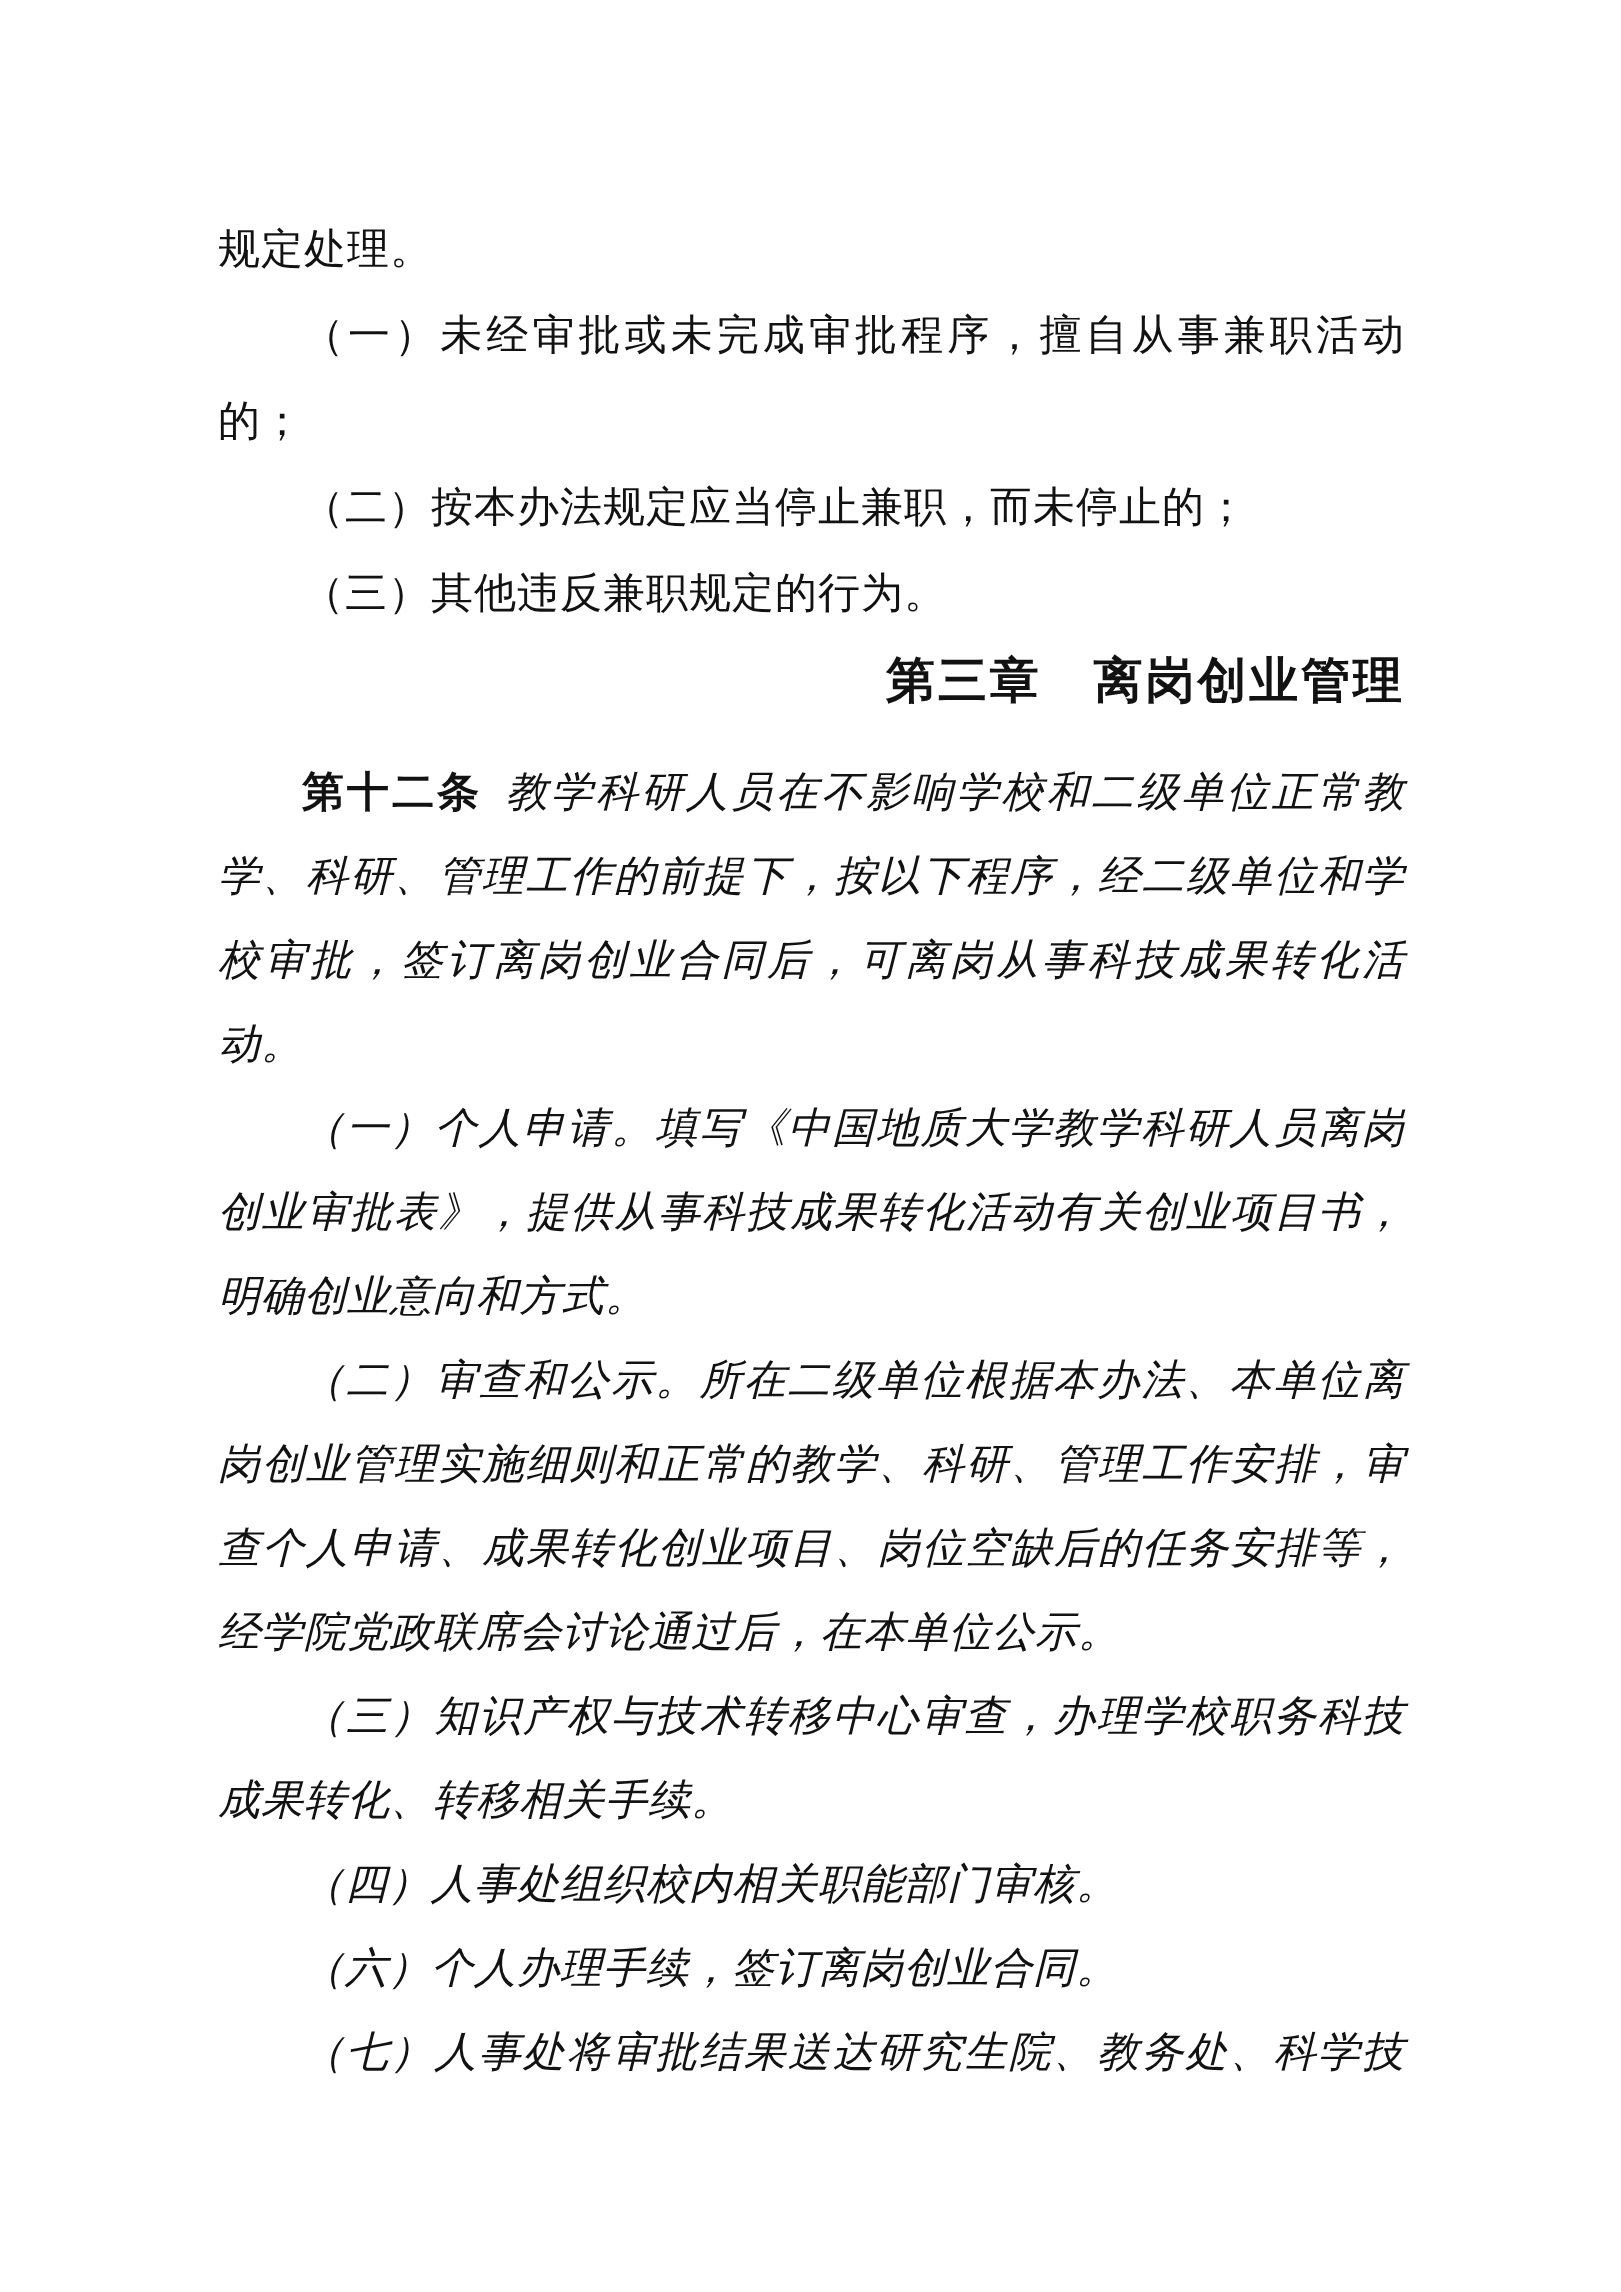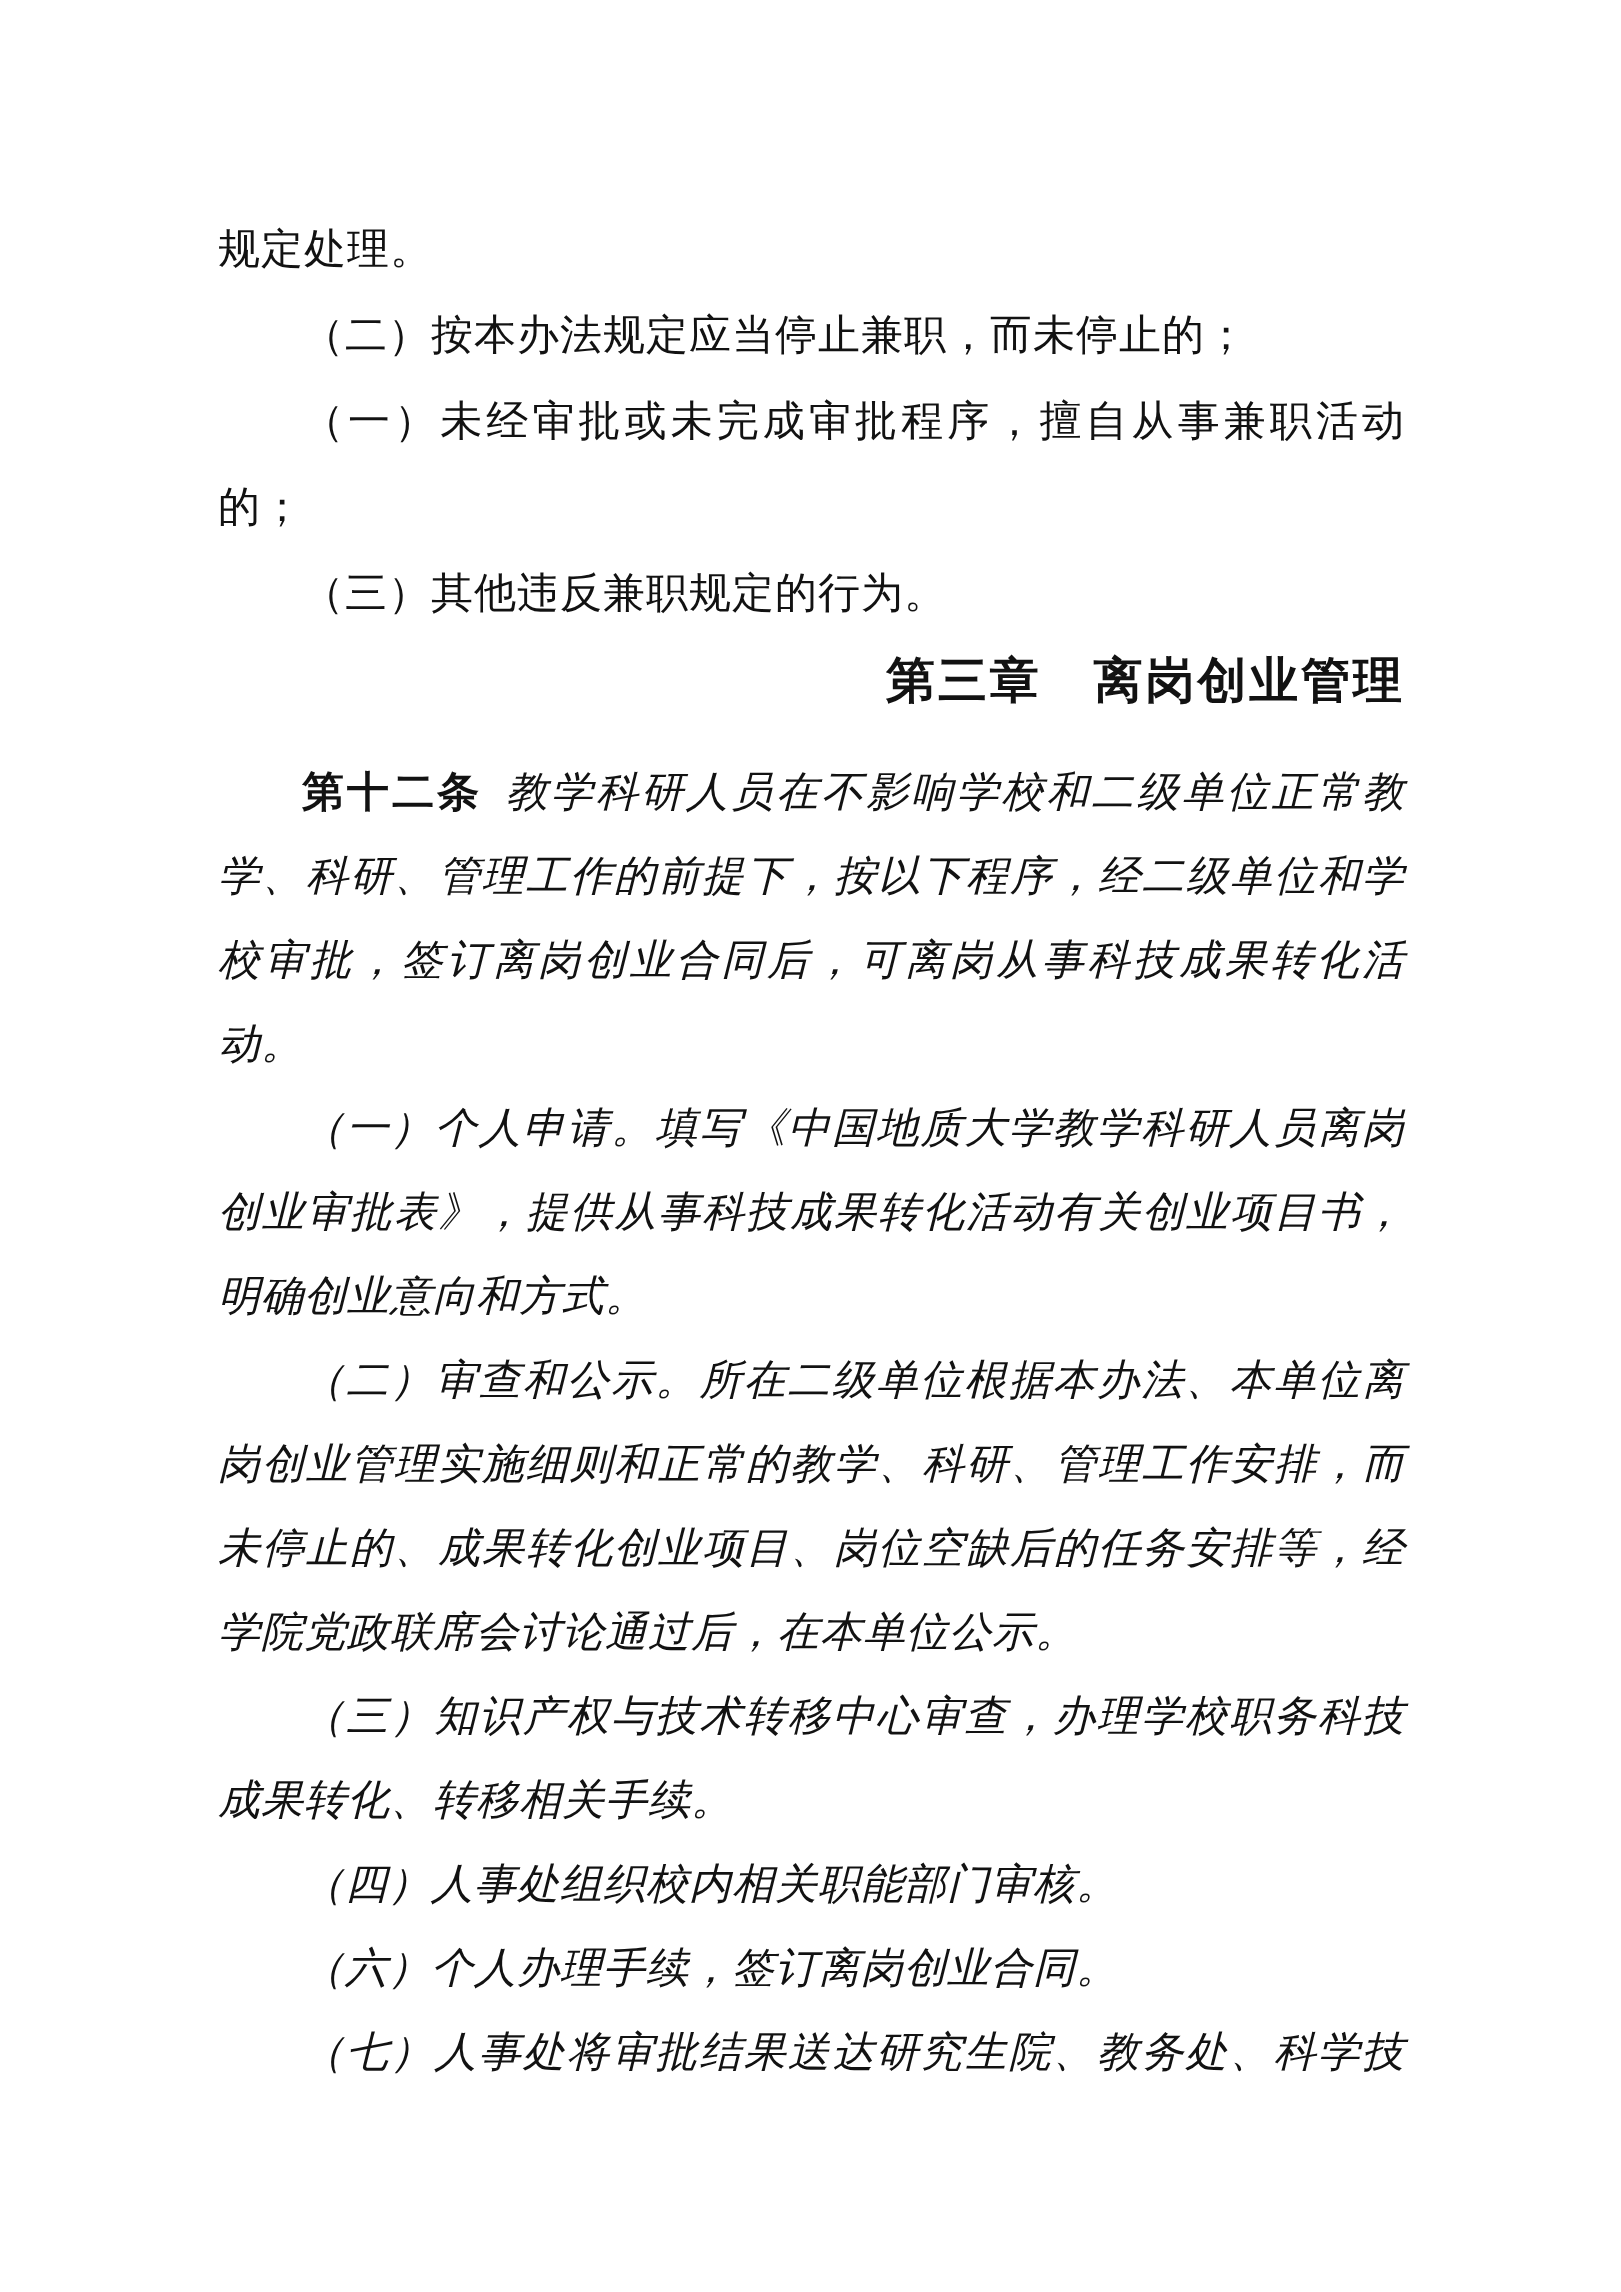--- a/index.html
+++ b/index.html
@@ -74,31 +74,31 @@
   }
 </style>
 </head>
 <body>
 
 <div class="page">
   <div class="content">
 
     <div class="sec-intro">
       <p>规定处理。</p>
+      <p class="indent">（一）未经审批或未完成审批程序，擅自从事兼职活动的；</p>
       <p class="indent">（二）按本办法规定应当停止兼职，而未停止的；</p>
-      <p class="indent">（一）未经审批或未完成审批程序，擅自从事兼职活动的；</p>
       <p class="indent">（三）其他违反兼职规定的行为。</p>
     </div>
 
     <h2 class="chapter">第三章　离岗创业管理</h2>
 
     <div class="sec-body">
       <p><span class="article-label">第十二条</span><span>教学科研人员在不影响学校和二级单位正常教学、科研、管理工作的前提下，按以下程序，经二级单位和学校审批，签订离岗创业合同后，可离岗从事科技成果转化活动。</span></p>
       <p>（一）个人申请。填写《中国地质大学教学科研人员离岗创业审批表》，提供从事科技成果转化活动有关创业项目书，明确创业意向和方式。</p>
-      <p>（二）审查和公示。所在二级单位根据本办法、本单位离岗创业管理实施细则和正常的教学、科研、管理工作安排，而未停止的、成果转化创业项目、岗位空缺后的任务安排等，经学院党政联席会讨论通过后，在本单位公示。</p>
+      <p>（二）审查和公示。所在二级单位根据本办法、本单位离岗创业管理实施细则和正常的教学、科研、管理工作安排，审查个人申请、成果转化创业项目、岗位空缺后的任务安排等，经学院党政联席会讨论通过后，在本单位公示。</p>
       <p>（三）知识产权与技术转移中心审查，办理学校职务科技成果转化、转移相关手续。</p>
       <p>（四）人事处组织校内相关职能部门审核。</p>
       <p>（六）个人办理手续，签订离岗创业合同。</p>
       <p>（七）人事处将审批结果送达研究生院、教务处、科学技术发展院、实验室与设备管理处、后勤保障处、财务处等部门</p>
     </div>
 
   </div>
 
   <div class="page-number">- 6 -</div>
 </div>

